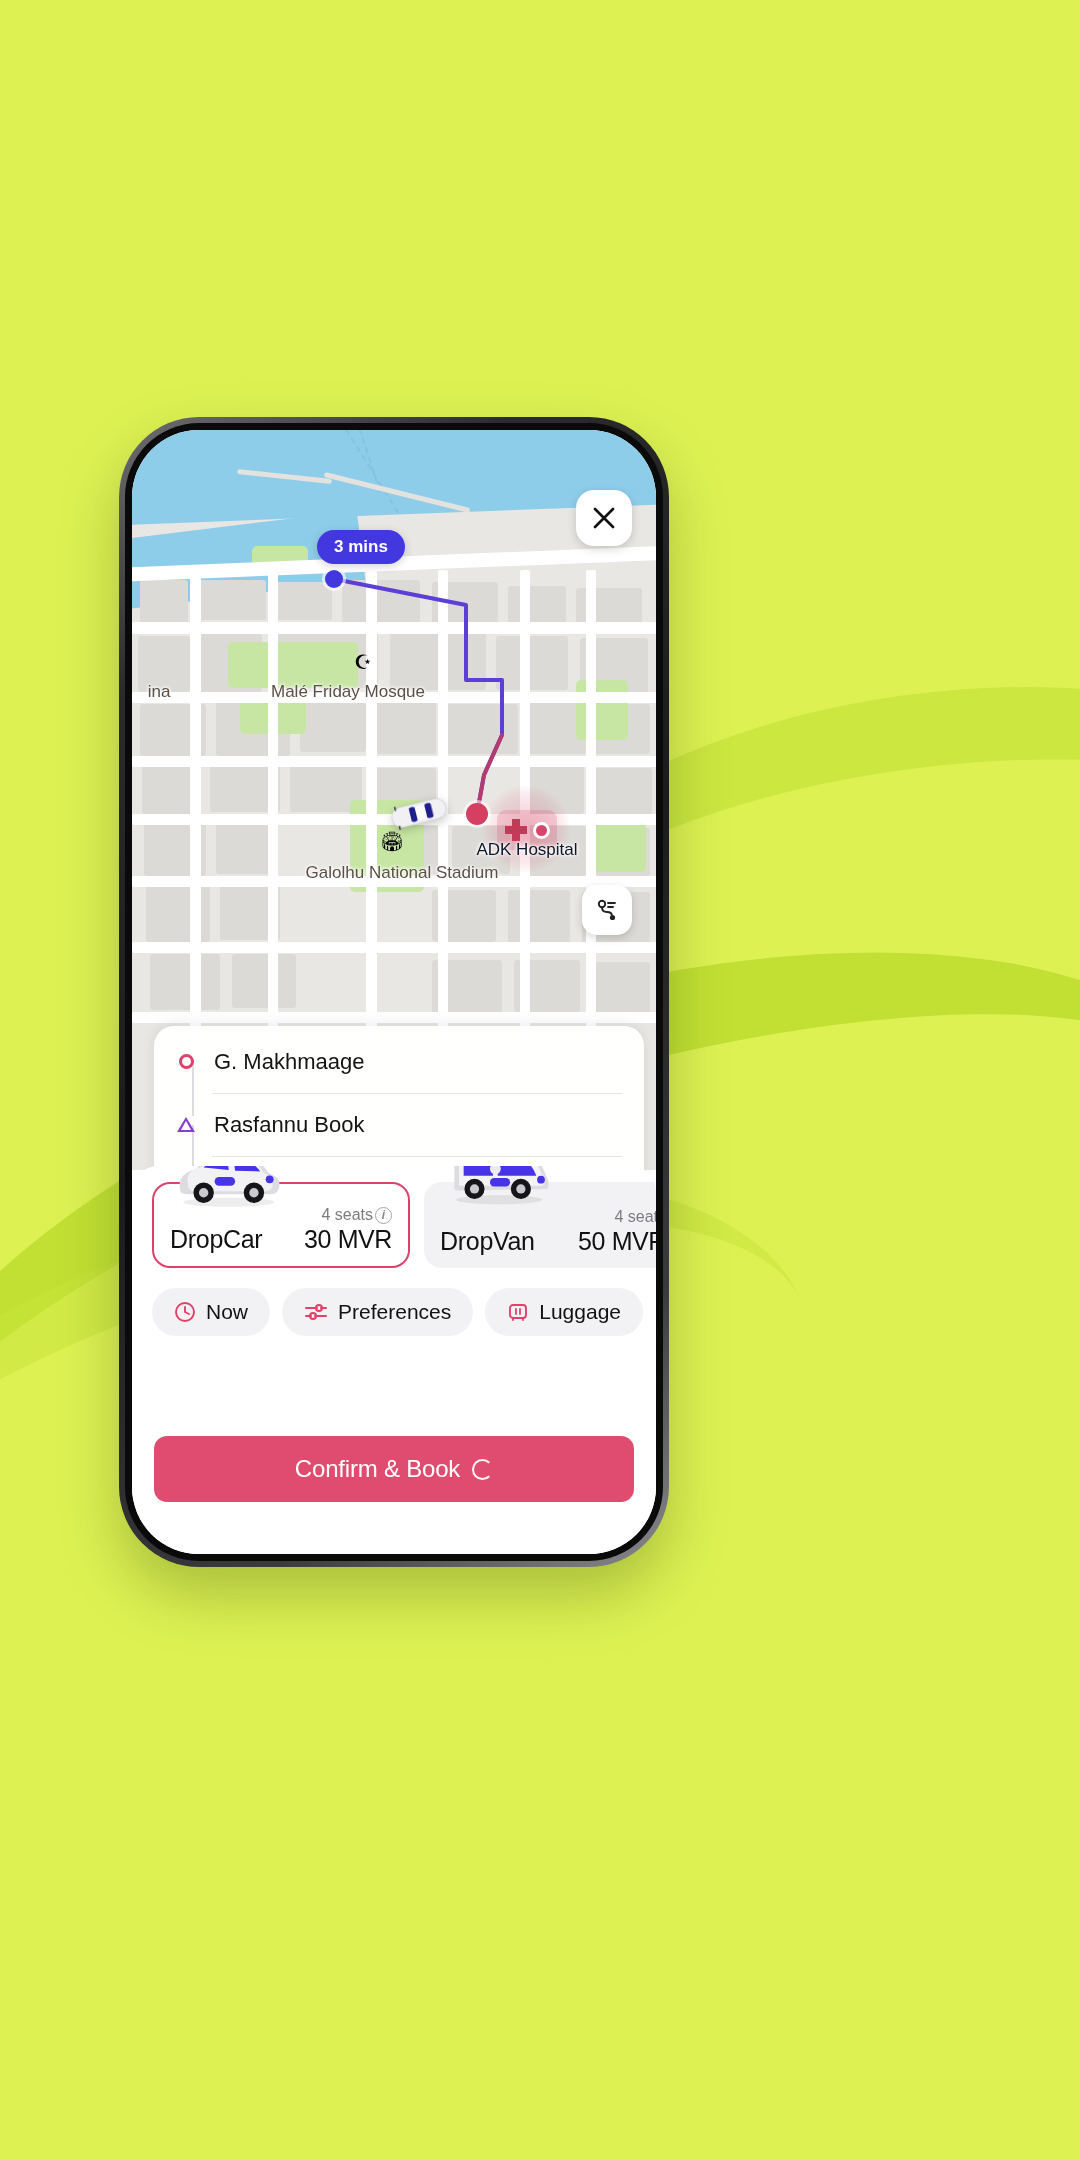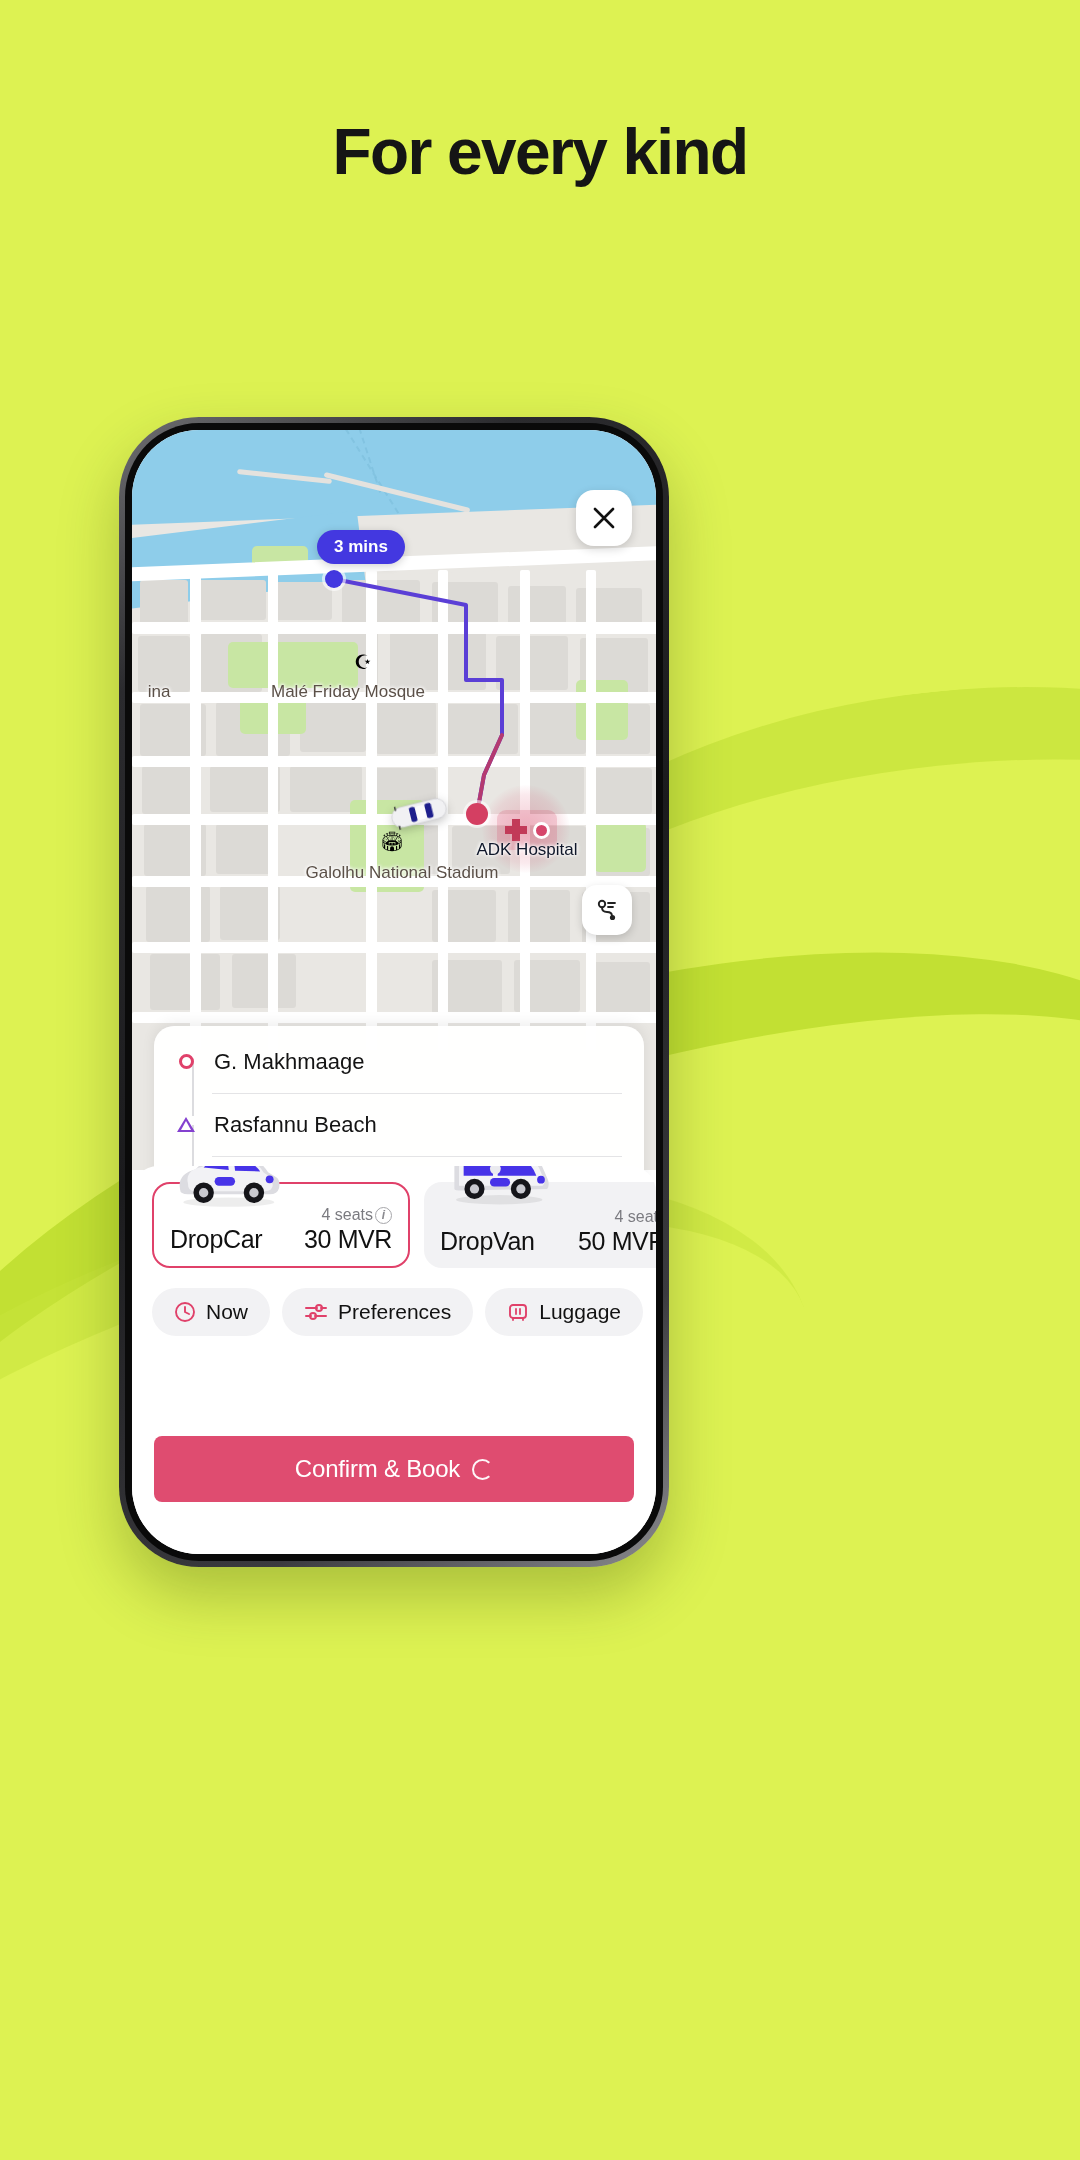--- a/index.html
+++ b/index.html
@@ -275,42 +275,41 @@
     display:flex; align-items:center; gap:10px;
     padding:0 22px;
     font-size:21px; color:#121212;
     cursor:pointer;
     white-space:nowrap;
   }
   .chip svg { flex:0 0 auto; }
 
   .cta {
     position:absolute; left:22px; right:22px; bottom:52px;
-    height:66px; border-radius:8px;
+    height:66px; border-radius:13px;
     background:#df4c70; color:#fff;
     display:flex; align-items:center; justify-content:center; gap:12px;
     font-size:24px; font-weight:500;
     cursor:pointer;
     letter-spacing:-.2px;
   }
   .cta-spinner {
     width:21px; height:21px; border-radius:50%;
     border:2.5px solid rgba(255,255,255,.95);
     border-right-color:transparent;
   }
 </style>
 </head>
 <body>
 
 <div class="bg-swoosh" id="swoosh-a"></div>
 <div class="bg-swoosh" id="swoosh-b"></div>
 <div class="bg-swoosh" id="swoosh-c"></div>
 
 <div class="headline">
-  <span class="l1">For every kind</span>
 </div>
 
 <div class="phone">
 <div class="phone-inner">
 <div class="screen">
 
   <div class="map">
 
     <div class="dash" style="left:150px;top:-10px;width:150px;transform:rotate(72deg);"></div>
     <div class="dash" style="left:180px;top:40px;width:120px;transform:rotate(58deg);"></div>
@@ -449,21 +448,21 @@
     <div class="stop-row">
       <span class="stop-ico">
               <span class="ico-circle"></span>
             </span>
       <span class="stop-name">G. Makhmaage</span>
     </div>
     <div class="stop-row">
       <span class="stop-ico">
               <span class="ico-triangle"></span>
             </span>
-      <span class="stop-name">Rasfannu Beach</span>
+      <span class="stop-name">Rasfannu Book</span>
     </div>
     <div class="stop-row">
       <span class="stop-ico">
               <span class="ico-square"></span>
             </span>
       <span class="stop-name">Rasrani Bageecha</span>
     </div>
   </div>
 
   <div class="sheet">

